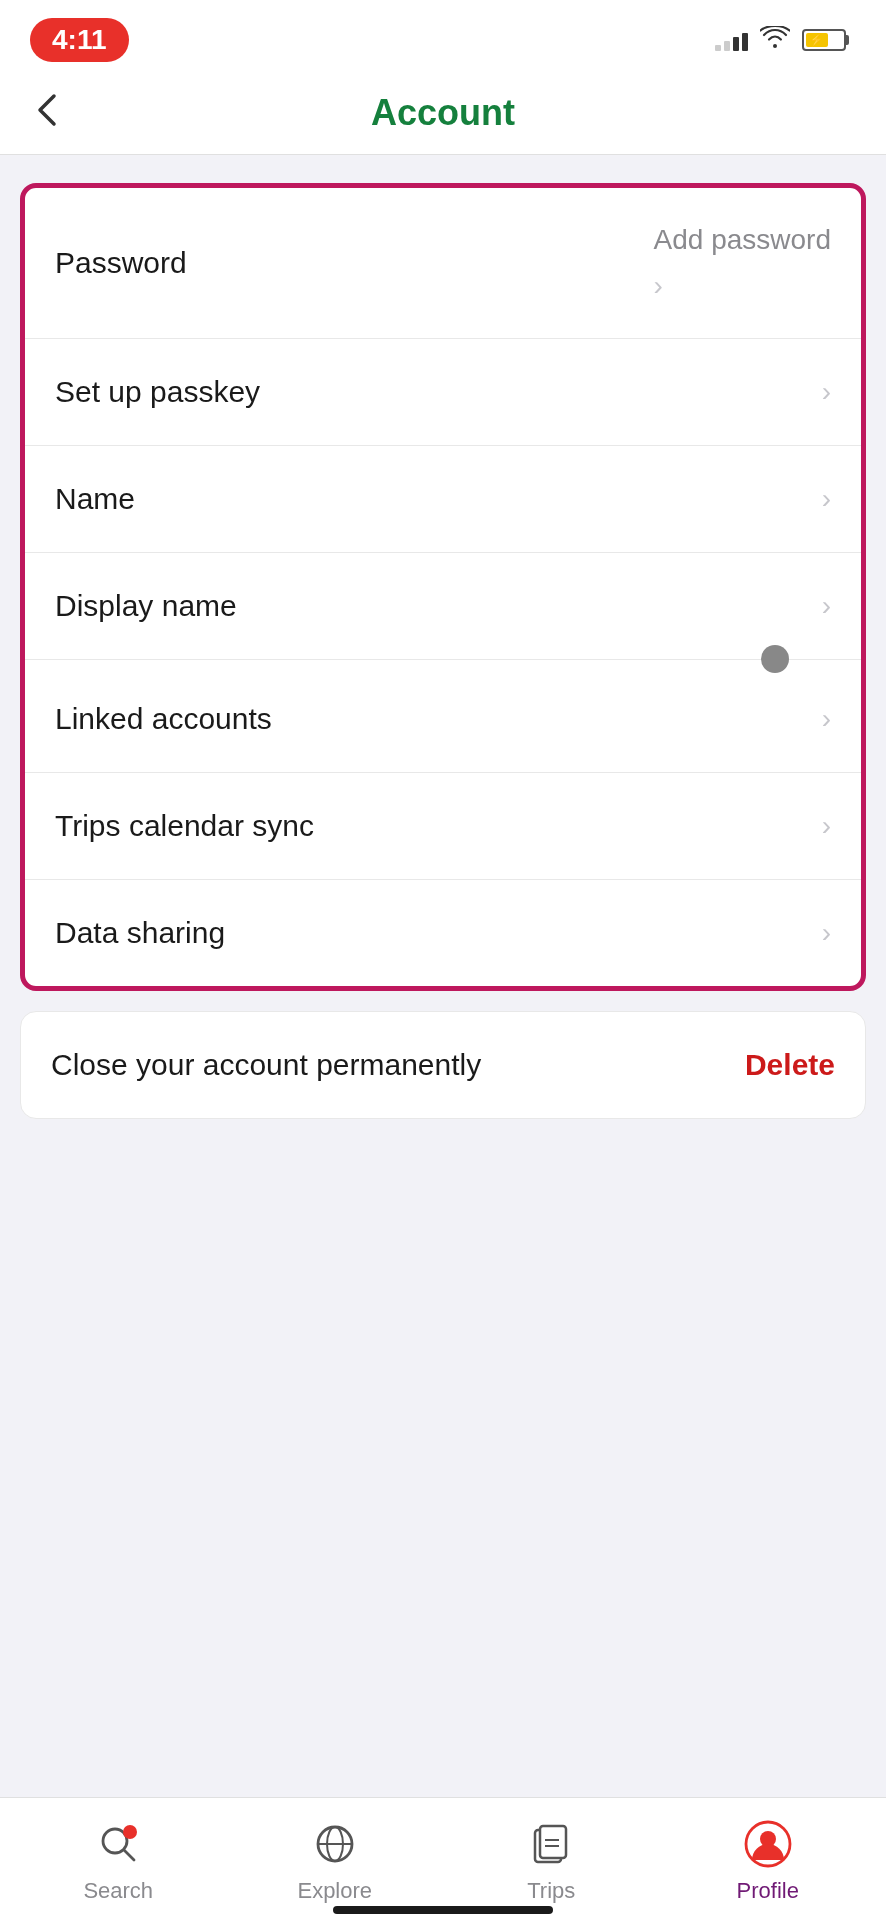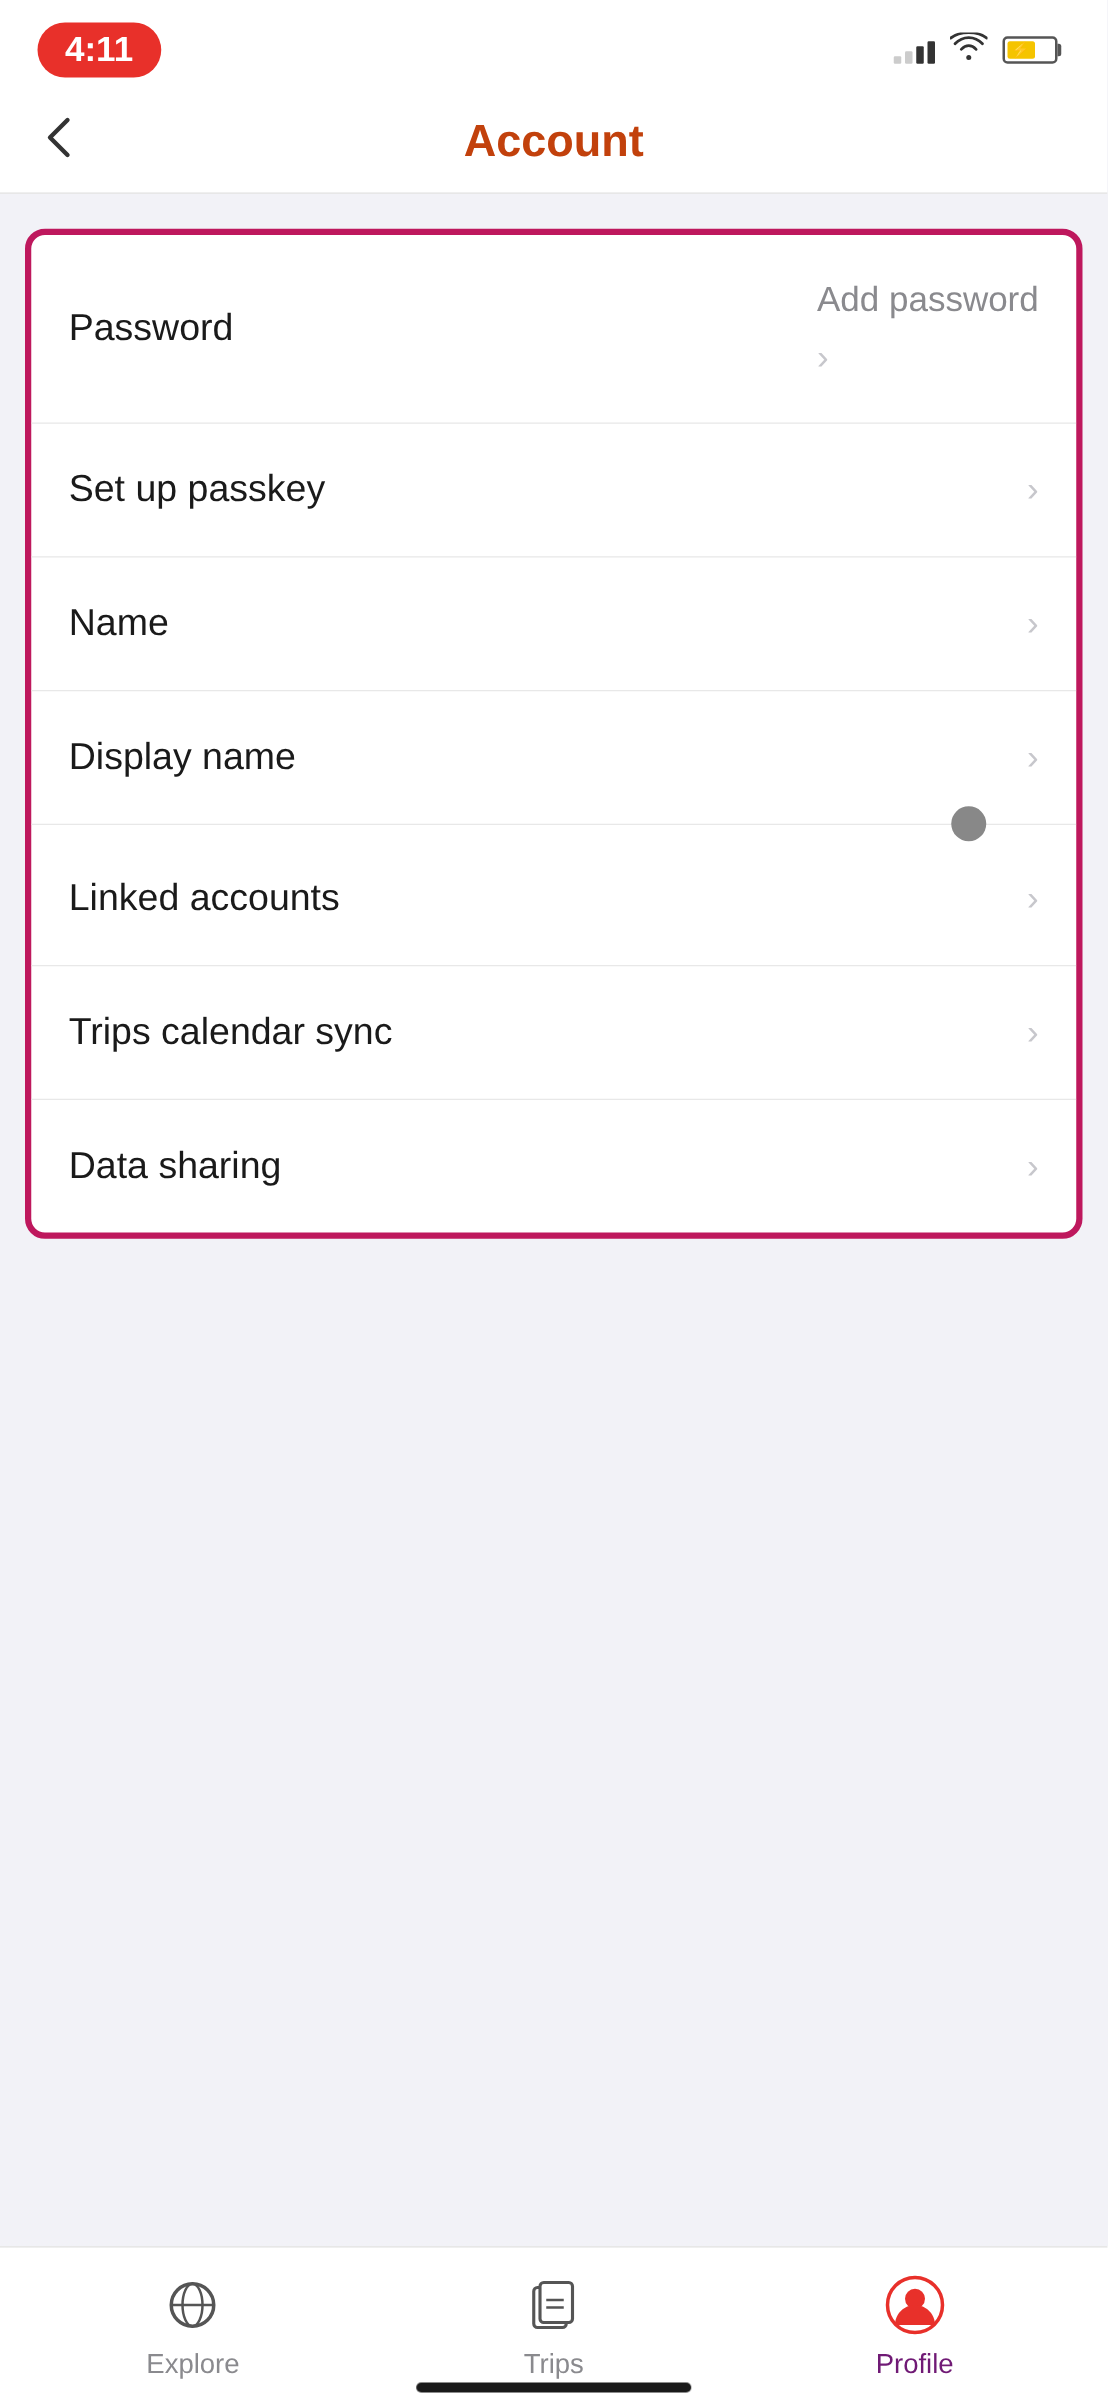--- a/index.html
+++ b/index.html
@@ -121,21 +121,21 @@
       left: 36px;
       font-size: 36px;
       color: #333;
       cursor: pointer;
       line-height: 1;
     }
 
     .header-title {
       font-size: 36px;
       font-weight: 700;
-      color: #c2410c;
+      color: #15803d;
     }
 
     
     .main-content {
       padding: 28px 20px;
     }
 
     
     .settings-card {
       background: #ffffff;
@@ -354,25 +354,42 @@
 
     <div class="settings-item">
       <div class="settings-item-label">Data sharing</div>
       <div class="settings-item-right">
         <span class="chevron">›</span>
       </div>
     </div>
 
   </div>
 
+  <div class="close-account-card">
+    <div class="close-account-item">
+      <div class="close-account-label">Close your account permanently</div>
+      <div class="delete-button">Delete</div>
+    </div>
+  </div>
 
 </div>
 
 <div class="bottom-nav">
 
+  <div class="nav-item">
+    <div class="nav-icon">
+      <svg width="44" height="44" viewBox="0 0 44 44" fill="none">
+        <circle cx="19" cy="19" r="12" stroke="#555" stroke-width="2.8"></circle>
+        <line x1="28" y1="28" x2="38" y2="38" stroke="#555" stroke-width="2.8" stroke-linecap="round"></line>
+
+        <circle cx="34" cy="10" r="7" fill="#e8302a"></circle>
+      </svg>
+    </div>
+    <div class="nav-label">Search</div>
+  </div>
 
   <div class="nav-item">
     <div class="nav-icon">
       <svg width="44" height="44" viewBox="0 0 44 44" fill="none">
         <circle cx="22" cy="22" r="17" stroke="#555" stroke-width="2.8"></circle>
         <ellipse cx="22" cy="22" rx="8" ry="17" stroke="#555" stroke-width="2"></ellipse>
         <line x1="5" y1="22" x2="39" y2="22" stroke="#555" stroke-width="2"></line>
       </svg>
     </div>
     <div class="nav-label">Explore</div>

